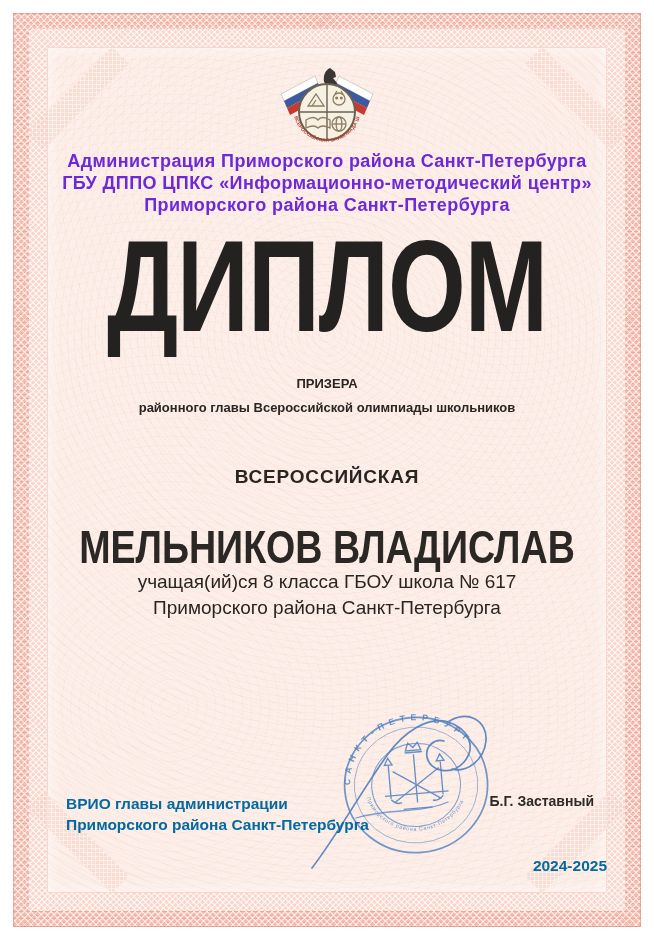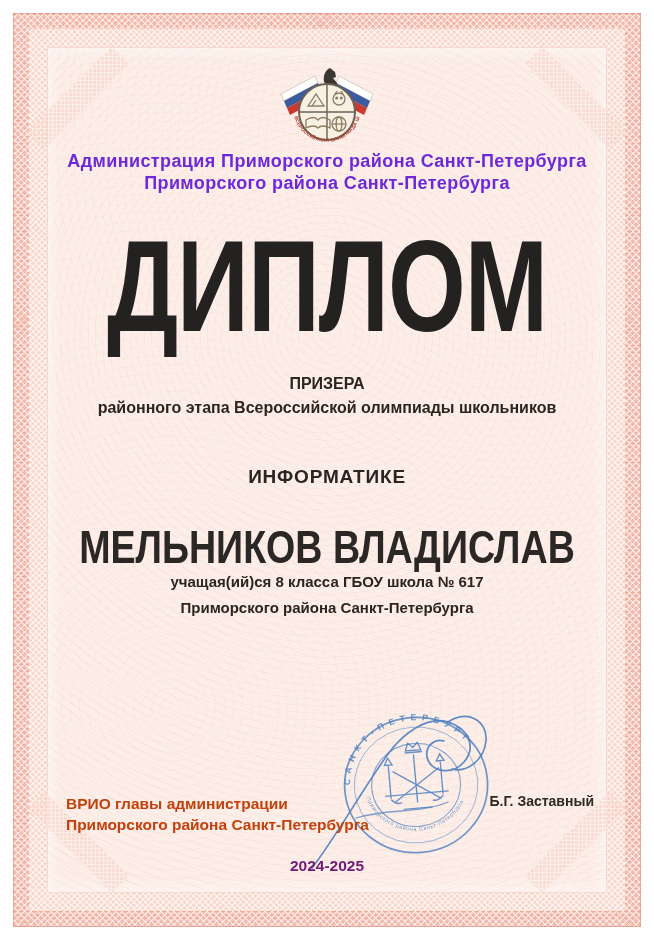--- a/index.html
+++ b/index.html
@@ -56,33 +56,33 @@
 
   .emblem-wrap{position:absolute;left:50%;top:60px;transform:translateX(-50%);width:106px;height:90px;}
 
   .org-block{top:150px;font-size:18px;line-height:22px;font-weight:700;color:#6d28d9;letter-spacing:.4px;}
 
   .diploma-title{
     top:221px;font-size:100px;line-height:1;font-weight:700;color:#242220;
     letter-spacing:-1px;transform:scaleY(1.3);transform-origin:50% 0;
   }
 
-  .award-block{top:372px;font-size:16px;line-height:24px;font-weight:700;color:#2a2521;}
+  .award-block{top:372px;font-size:13px;line-height:24px;font-weight:700;color:#2a2521;}
   .awarded-label{top:466px;font-size:19px;font-weight:700;letter-spacing:.8px;color:#2a2521;}
 
   .recipient-name{
     top:524px;font-size:40px;line-height:1;font-weight:700;color:#2b2724;
     transform:scale(.94,1.14);transform-origin:50% 0;letter-spacing:0;
   }
-  .recipient-block{top:569px;font-size:15px;line-height:26px;font-weight:700;color:#2a2521;}
-
-  .sign-role{position:absolute;left:66px;top:793px;font-size:15.5px;line-height:21px;font-weight:700;color:#c2410c;text-align:left;}
+  .recipient-block{top:569px;font-size:19px;line-height:26px;font-weight:400;color:#2a2521;}
+
+  .sign-role{position:absolute;left:66px;top:793px;font-size:15.5px;line-height:21px;font-weight:700;color:#0369a1;text-align:left;}
   .sign-name{position:absolute;right:60px;top:793px;font-size:14px;font-weight:700;color:#2e2a26;}
 
-  .year{top:857px;font-size:15.5px;font-weight:700;color:#701a75;}
+  .year{top:857px;font-size:15.5px;font-weight:700;color:#0369a1;text-align:right;}
 
   .stamp-wrap{position:absolute;left:322px;top:700px;width:194px;height:170px;}
   .signature-wrap{position:absolute;left:298px;top:692px;width:232px;height:182px;}
 
   svg text{font-family:"Liberation Sans", sans-serif;}
 </style>
 </head>
 <body>
 
 <div class="page">
@@ -133,31 +133,32 @@
           <path id="embarc" d="M19,56 A34,34 0 0 0 85,56"></path>
         </defs>
       <text font-size="4.7" font-weight="bold" fill="#b23b2c" letter-spacing="0.25">
         <textPath href="#embarc" startOffset="1%">ВСЕРОССИЙСКАЯ ОЛИМПИАДА ШКОЛЬНИКОВ</textPath>
       </text>
     </svg>
   </div>
 
   <div class="centered org-block">
     <div>Администрация Приморского района Санкт-Петербурга</div>
+    <div>ГБУ ДППО ЦПКС «Информационно-методический центр»</div>
     <div>Приморского района Санкт-Петербурга</div>
   </div>
 
   <div class="centered diploma-title">ДИПЛОМ</div>
 
   <div class="centered award-block">
     <div>ПРИЗЕРА</div>
-    <div>районного этапа Всероссийской олимпиады школьников</div>
-  </div>
-
-  <div class="centered awarded-label">ИНФОРМАТИКЕ</div>
+    <div>районного главы Всероссийской олимпиады школьников</div>
+  </div>
+
+  <div class="centered awarded-label">ВСЕРОССИЙСКАЯ</div>
 
   <div class="centered recipient-name">МЕЛЬНИКОВ ВЛАДИСЛАВ</div>
   <div class="centered recipient-block">
     <div>учащая(ий)ся 8 класса ГБОУ школа № 617</div>
     <div>Приморского района Санкт-Петербурга</div>
   </div>
 
   <div class="stamp-wrap">
     <svg width="194" height="170" viewBox="0 0 200 176">
       <g transform="rotate(-5 97 88)" stroke="#4f80c1" fill="none">

